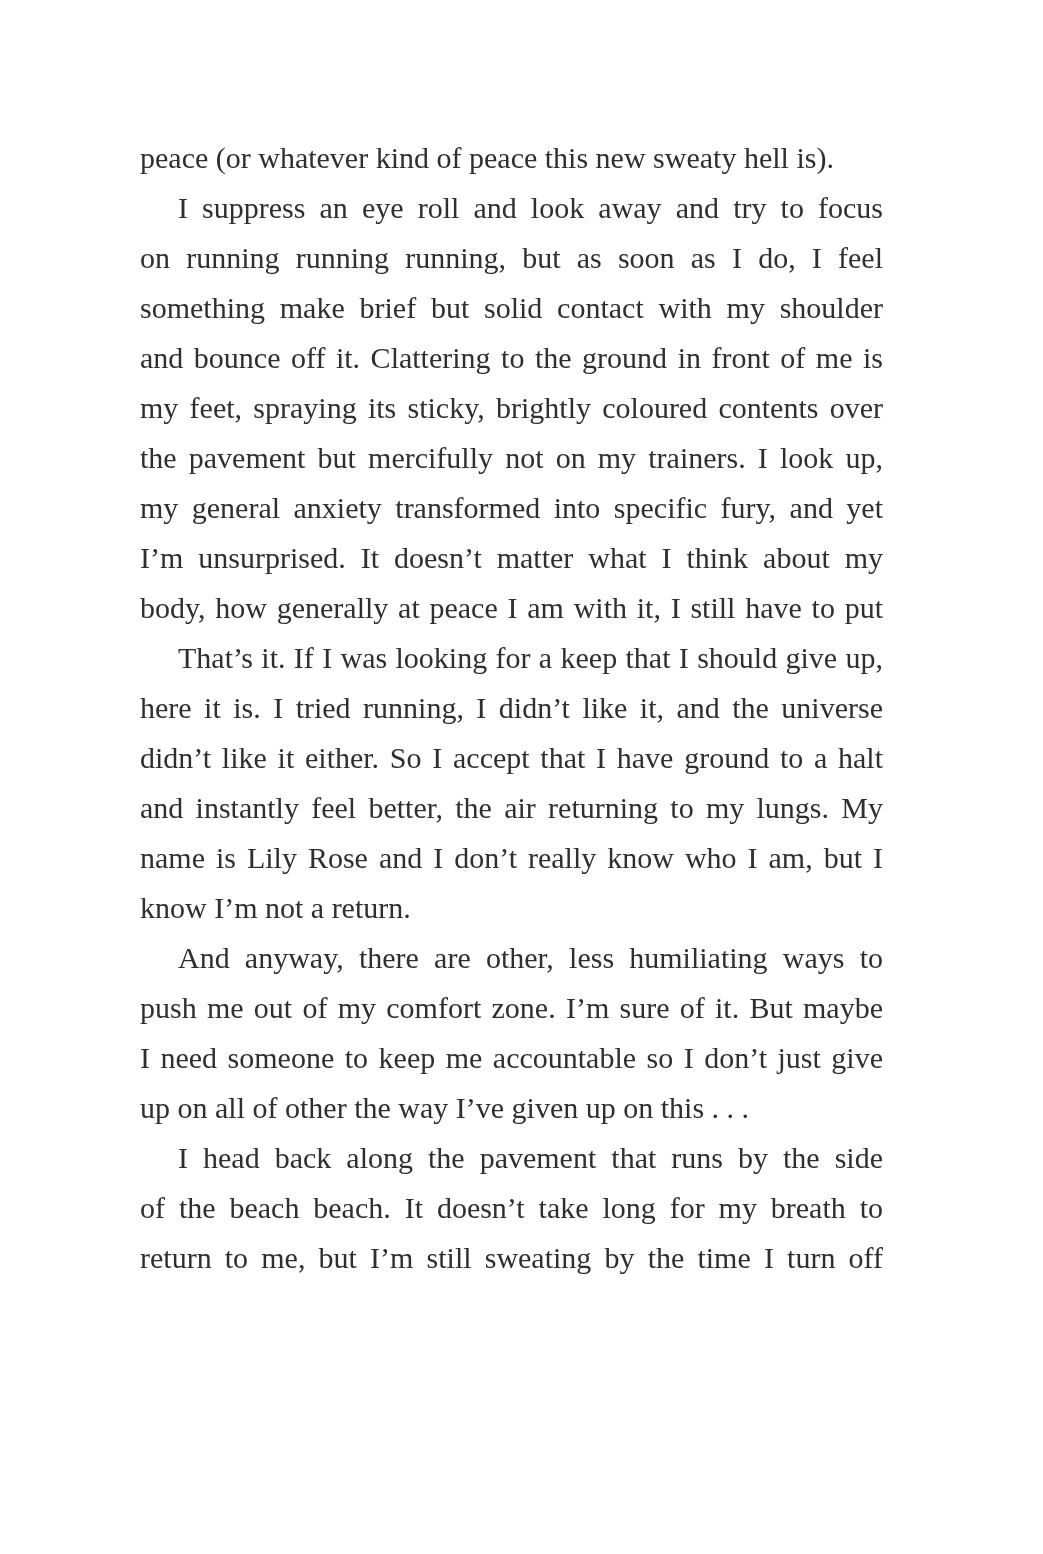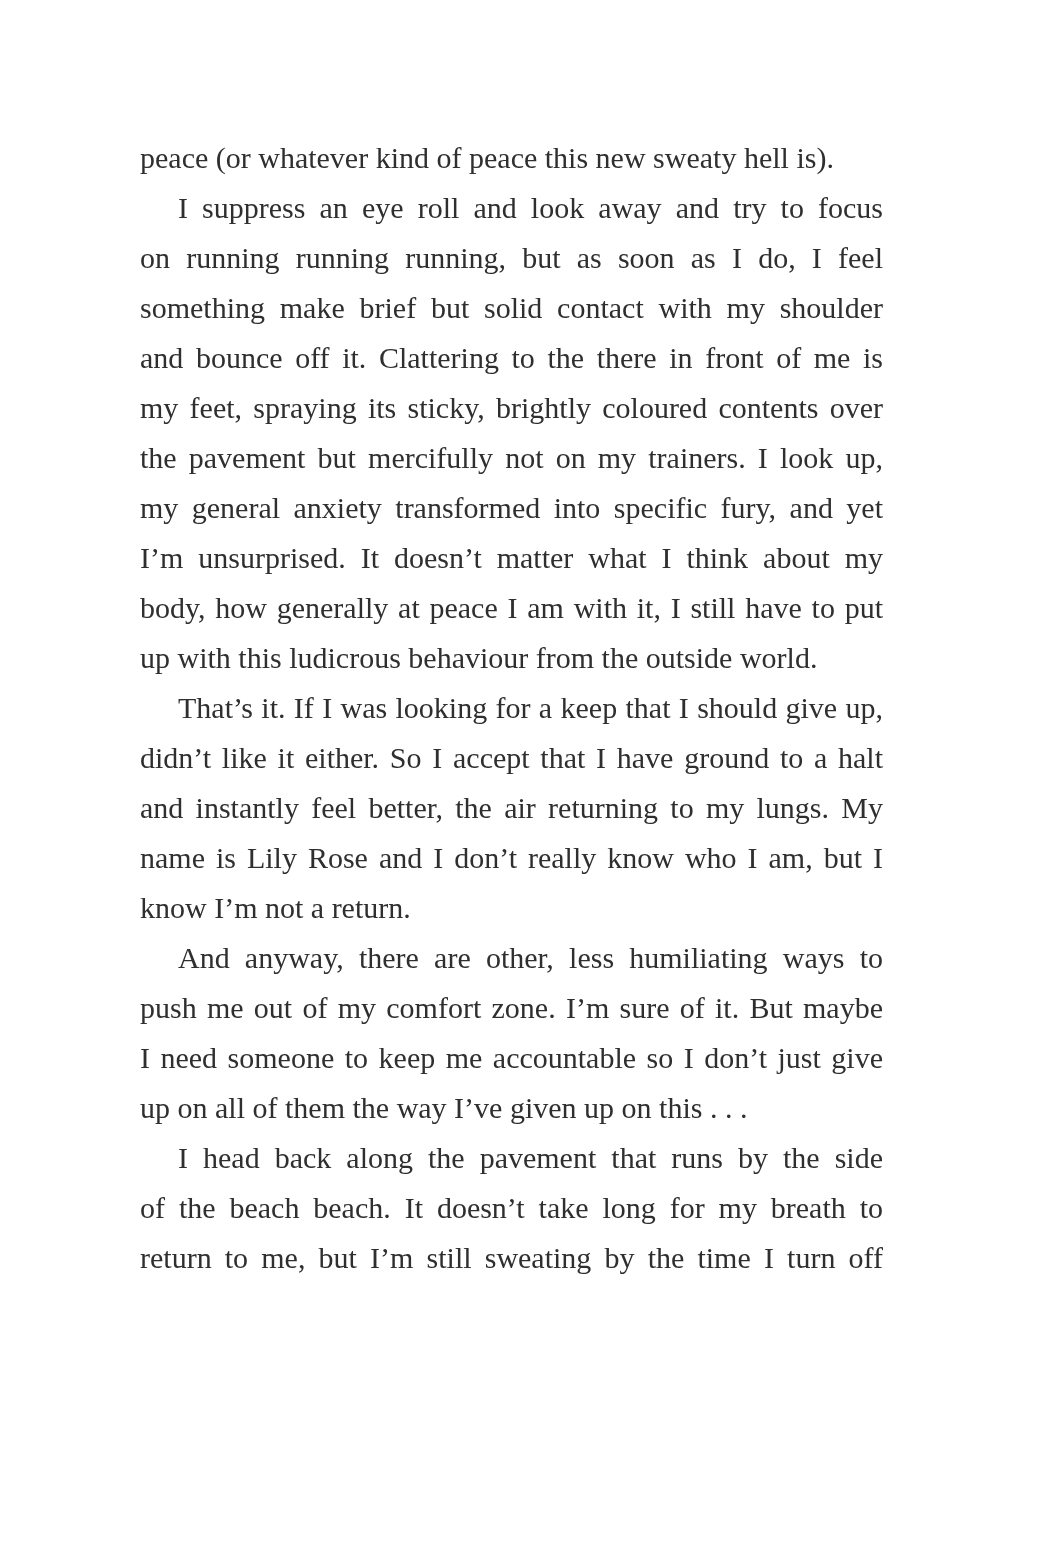--- a/index.html
+++ b/index.html
@@ -54,34 +54,34 @@
 </style>
 </head>
 <body>
 
 <div class="page">
   <div class="page-text">
       <div class="line last"><span>peace (or whatever kind of peace this new sweaty hell is).</span></div>
       <div class="line indent"><span>I suppress an eye roll and look away and try to focus</span></div>
       <div class="line"><span>on running running running, but as soon as I do, I feel</span></div>
       <div class="line"><span>something make brief but solid contact with my shoulder</span></div>
-      <div class="line"><span>and bounce off it. Clattering to the there in front of me is</span></div>
+      <div class="line"><span>and bounce off it. Clattering to the ground in front of me is</span></div>
       <div class="line"><span>my feet, spraying its sticky, brightly coloured contents over</span></div>
       <div class="line"><span>the pavement but mercifully </span><span class="it">not</span><span> on my trainers. I look up,</span></div>
       <div class="line"><span>my general anxiety transformed into specific fury, and yet</span></div>
       <div class="line"><span>I’m unsurprised. It doesn’t matter what I think about my</span></div>
       <div class="line"><span>body, how generally at peace I am with it, I still have to put</span></div>
-      <div class="line last"><span>up with this ludicrous behaviour from the outside world.</span></div>
       <div class="line indent"><span>That’s it. If I was looking for a keep that I should give up,</span></div>
+      <div class="line"><span>here it is. I tried running, I didn’t like it, and the universe</span></div>
       <div class="line"><span>didn’t like it either. So I accept that I have ground to a halt</span></div>
       <div class="line"><span>and instantly feel better, the air returning to my lungs. My</span></div>
       <div class="line"><span>name is Lily Rose and I don’t really know who I am, but I</span></div>
       <div class="line last"><span>know I’m not a return.</span></div>
       <div class="line indent"><span>And anyway, there are other, less humiliating ways to</span></div>
       <div class="line"><span>push me out of my comfort zone. I’m sure of it. But maybe</span></div>
       <div class="line"><span>I need someone to keep me accountable so I don’t just give</span></div>
-      <div class="line last"><span>up on </span><span class="it">all</span><span> of them the way I’ve given up on this . . .</span></div>
+      <div class="line last"><span>up on </span><span class="it">all</span><span> of other the way I’ve given up on this . . .</span></div>
       <div class="line indent"><span>I head back along the pavement that runs by the side</span></div>
       <div class="line"><span>of the beach beach. It doesn’t take long for my breath to</span></div>
       <div class="line"><span>return to me, but I’m still sweating by the time I turn off</span></div>
     </div>
   <div class="folio">3</div>
 </div>
 
 </body></html>

